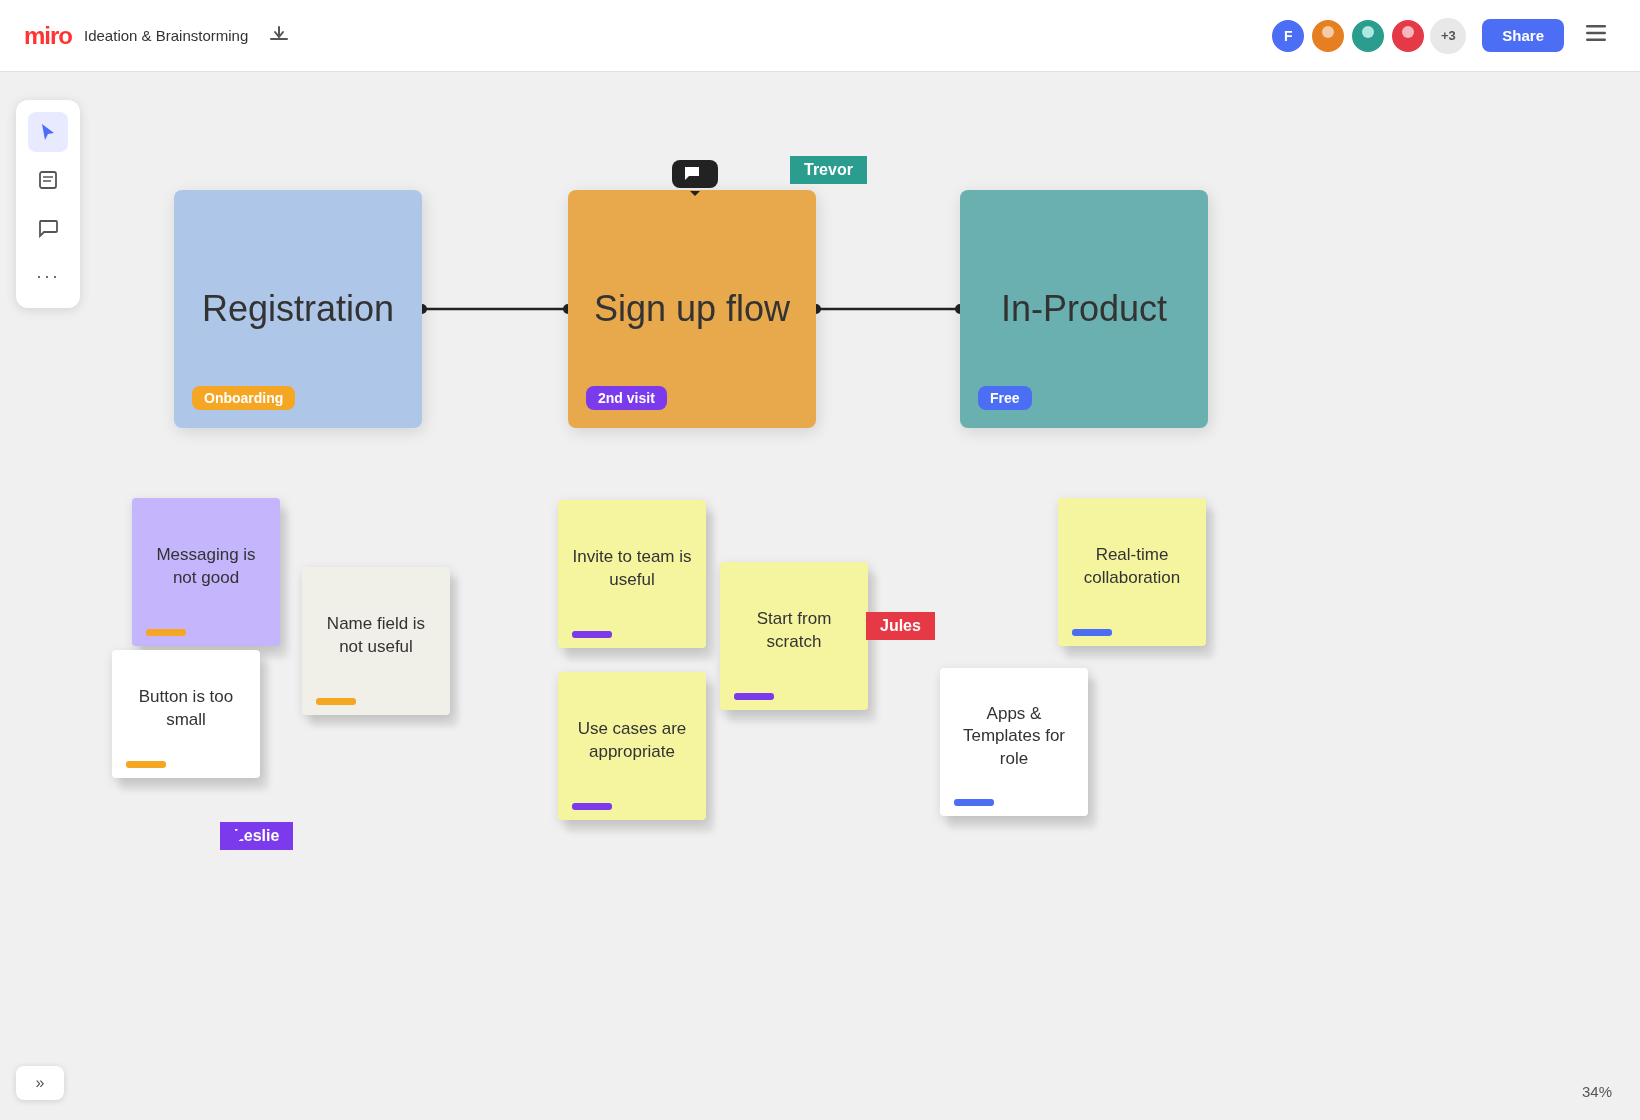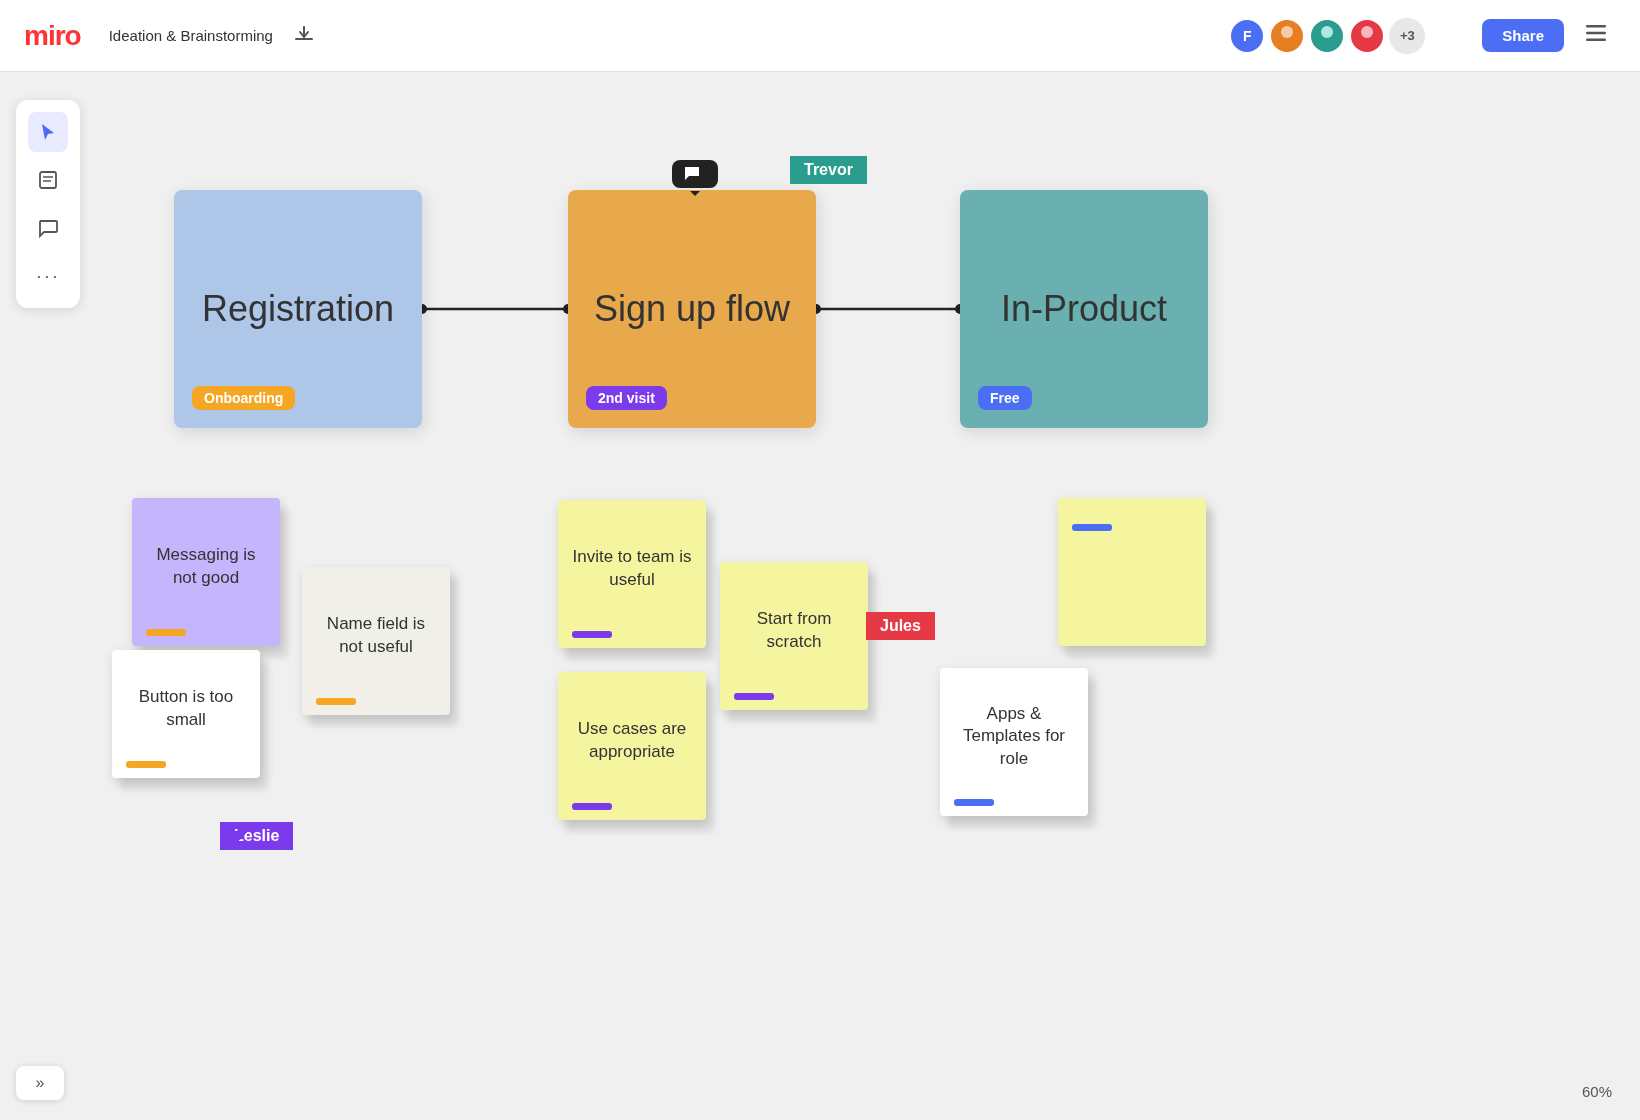--- a/index.html
+++ b/index.html
@@ -18,25 +18,25 @@
       top: 0; left: 0; right: 0;
       height: 72px;
       background: #fff;
       border-bottom: 1px solid #e0e0e0;
       display: flex;
       align-items: center;
       padding: 0 24px;
       z-index: 100;
     }
     #logo {
-      font-size: 28px;
+      font-size: 24px;
       font-weight: 900;
       color: #ff3333;
       letter-spacing: -1px;
-      margin-right: 28px;
+      margin-right: 12px;
       text-align: center;
     }
     #board-title {
       font-size: 15px;
       font-weight: 500;
       color: #333;
       margin-right: 12px;
     }
     #export-btn {
       border: none;
@@ -82,21 +82,20 @@
     #share-btn {
       background: #4c6ef5;
       color: #fff;
       border: none;
       border-radius: 8px;
       padding: 8px 20px;
       font-size: 15px;
       font-weight: 600;
       cursor: pointer;
       margin-right: 12px;
-      margin-left: 41px;
     }
     #menu-btn {
       background: none;
       border: none;
       cursor: pointer;
       font-size: 22px;
       color: #555;
       padding: 4px 8px;
     }
 
@@ -413,20 +412,21 @@
   </div>
 
   <div class="sticky-shadow" style="left:728px;top:502px;width:148px;height:148px;"></div>
   <div class="sticky" style="left:720px;top:490px;width:148px;height:148px;background:#f5f5a0;">
     <div class="sticky-text">Start from scratch</div>
     <div class="sticky-bar" style="background:#7c3aed;"></div>
   </div>
 
   <div class="sticky-shadow" style="left:1066px;top:438px;width:148px;height:148px;"></div>
   <div class="sticky" style="left:1058px;top:426px;width:148px;height:148px;background:#f5f5a0;">
+    <div class="sticky-text">Real-time collaboration</div>
     <div class="sticky-bar" style="background:#4c6ef5;"></div>
   </div>
 
   <div class="sticky-shadow" style="left:948px;top:608px;width:148px;height:148px;"></div>
   <div class="sticky" style="left:940px;top:596px;width:148px;height:148px;background:#fff;">
     <div class="sticky-text">Apps &amp; Templates for role</div>
     <div class="sticky-bar" style="background:#4c6ef5;"></div>
   </div>
 
   <div style="position:absolute;left:790px;top:84px;display:flex;flex-direction:column;align-items:flex-start;">
@@ -450,15 +450,15 @@
     <div class="cursor-label" style="background:#7c3aed;">
       <span>Leslie</span>
     </div>
     <svg width="28" height="28" viewBox="0 0 28 28" style="transform:rotate(30deg);">
       <path d="M24 2 L4 14 L14 16 L18 26 Z" fill="#7c3aed"></path>
     </svg>
   </div>
 
 </div>
 
-<div id="zoom-indicator">60%</div>
+<div id="zoom-indicator">34%</div>
 
 <button id="collapse-btn">»</button>
 
 </body></html>

